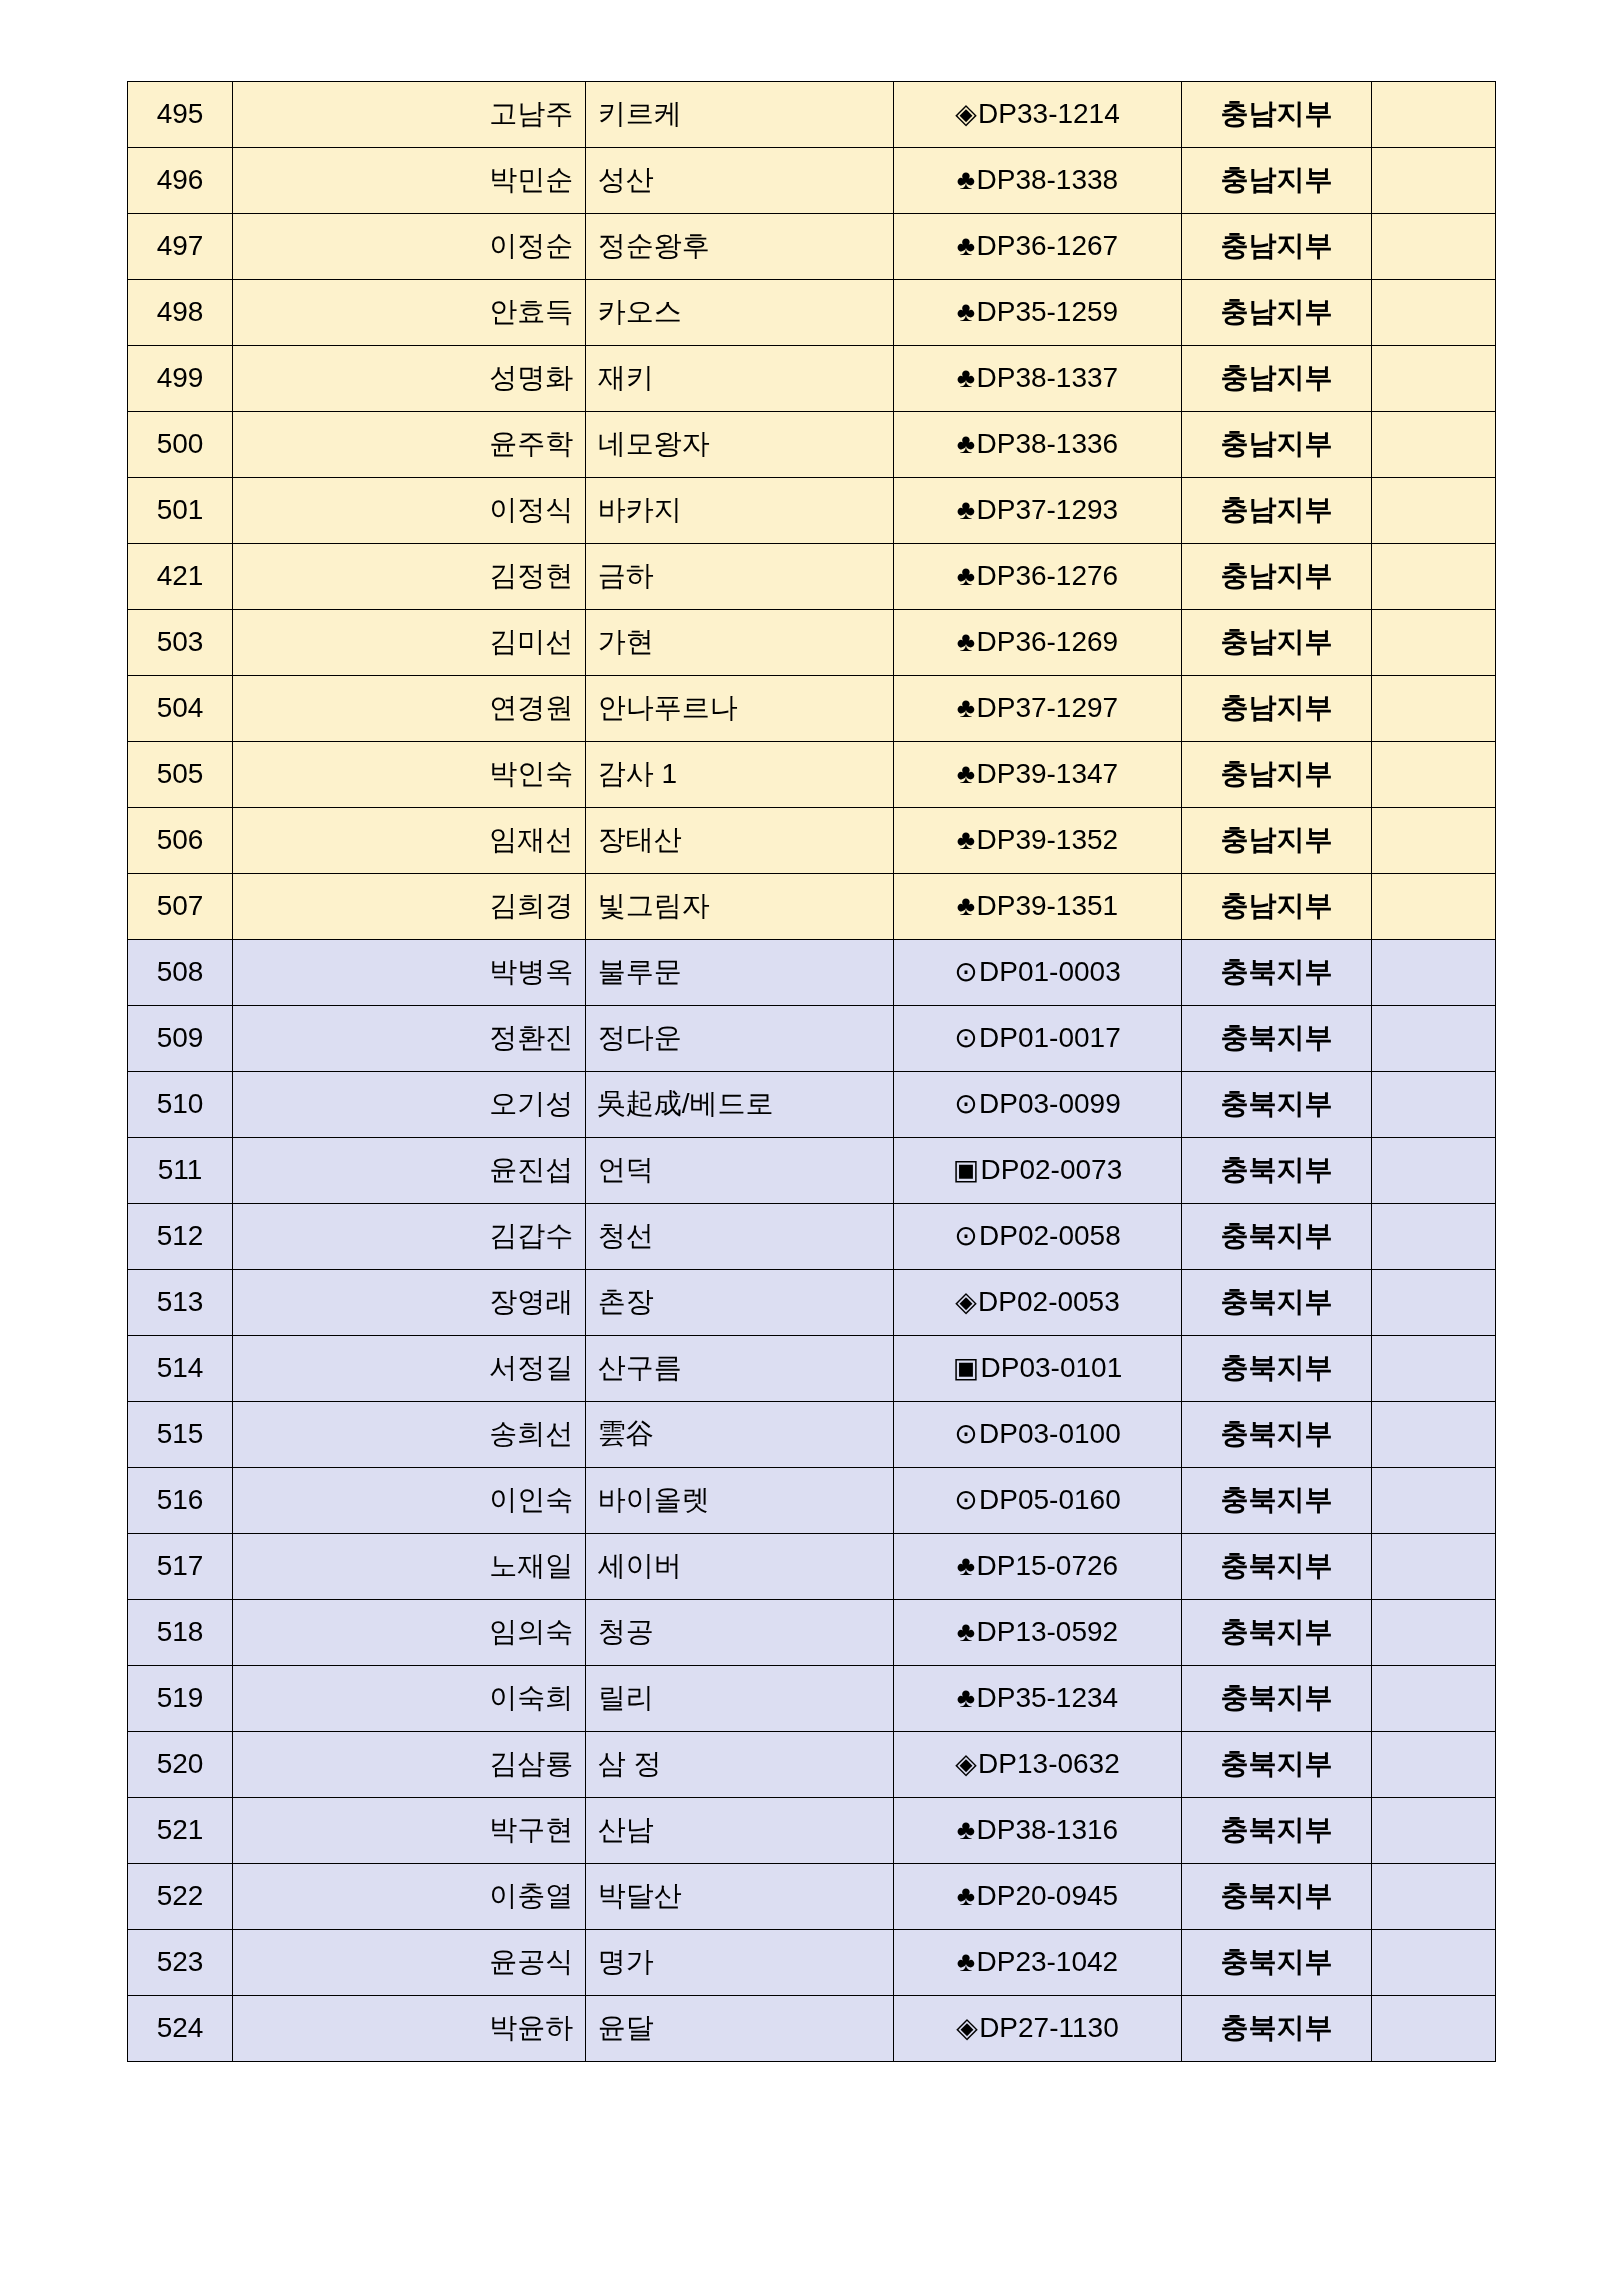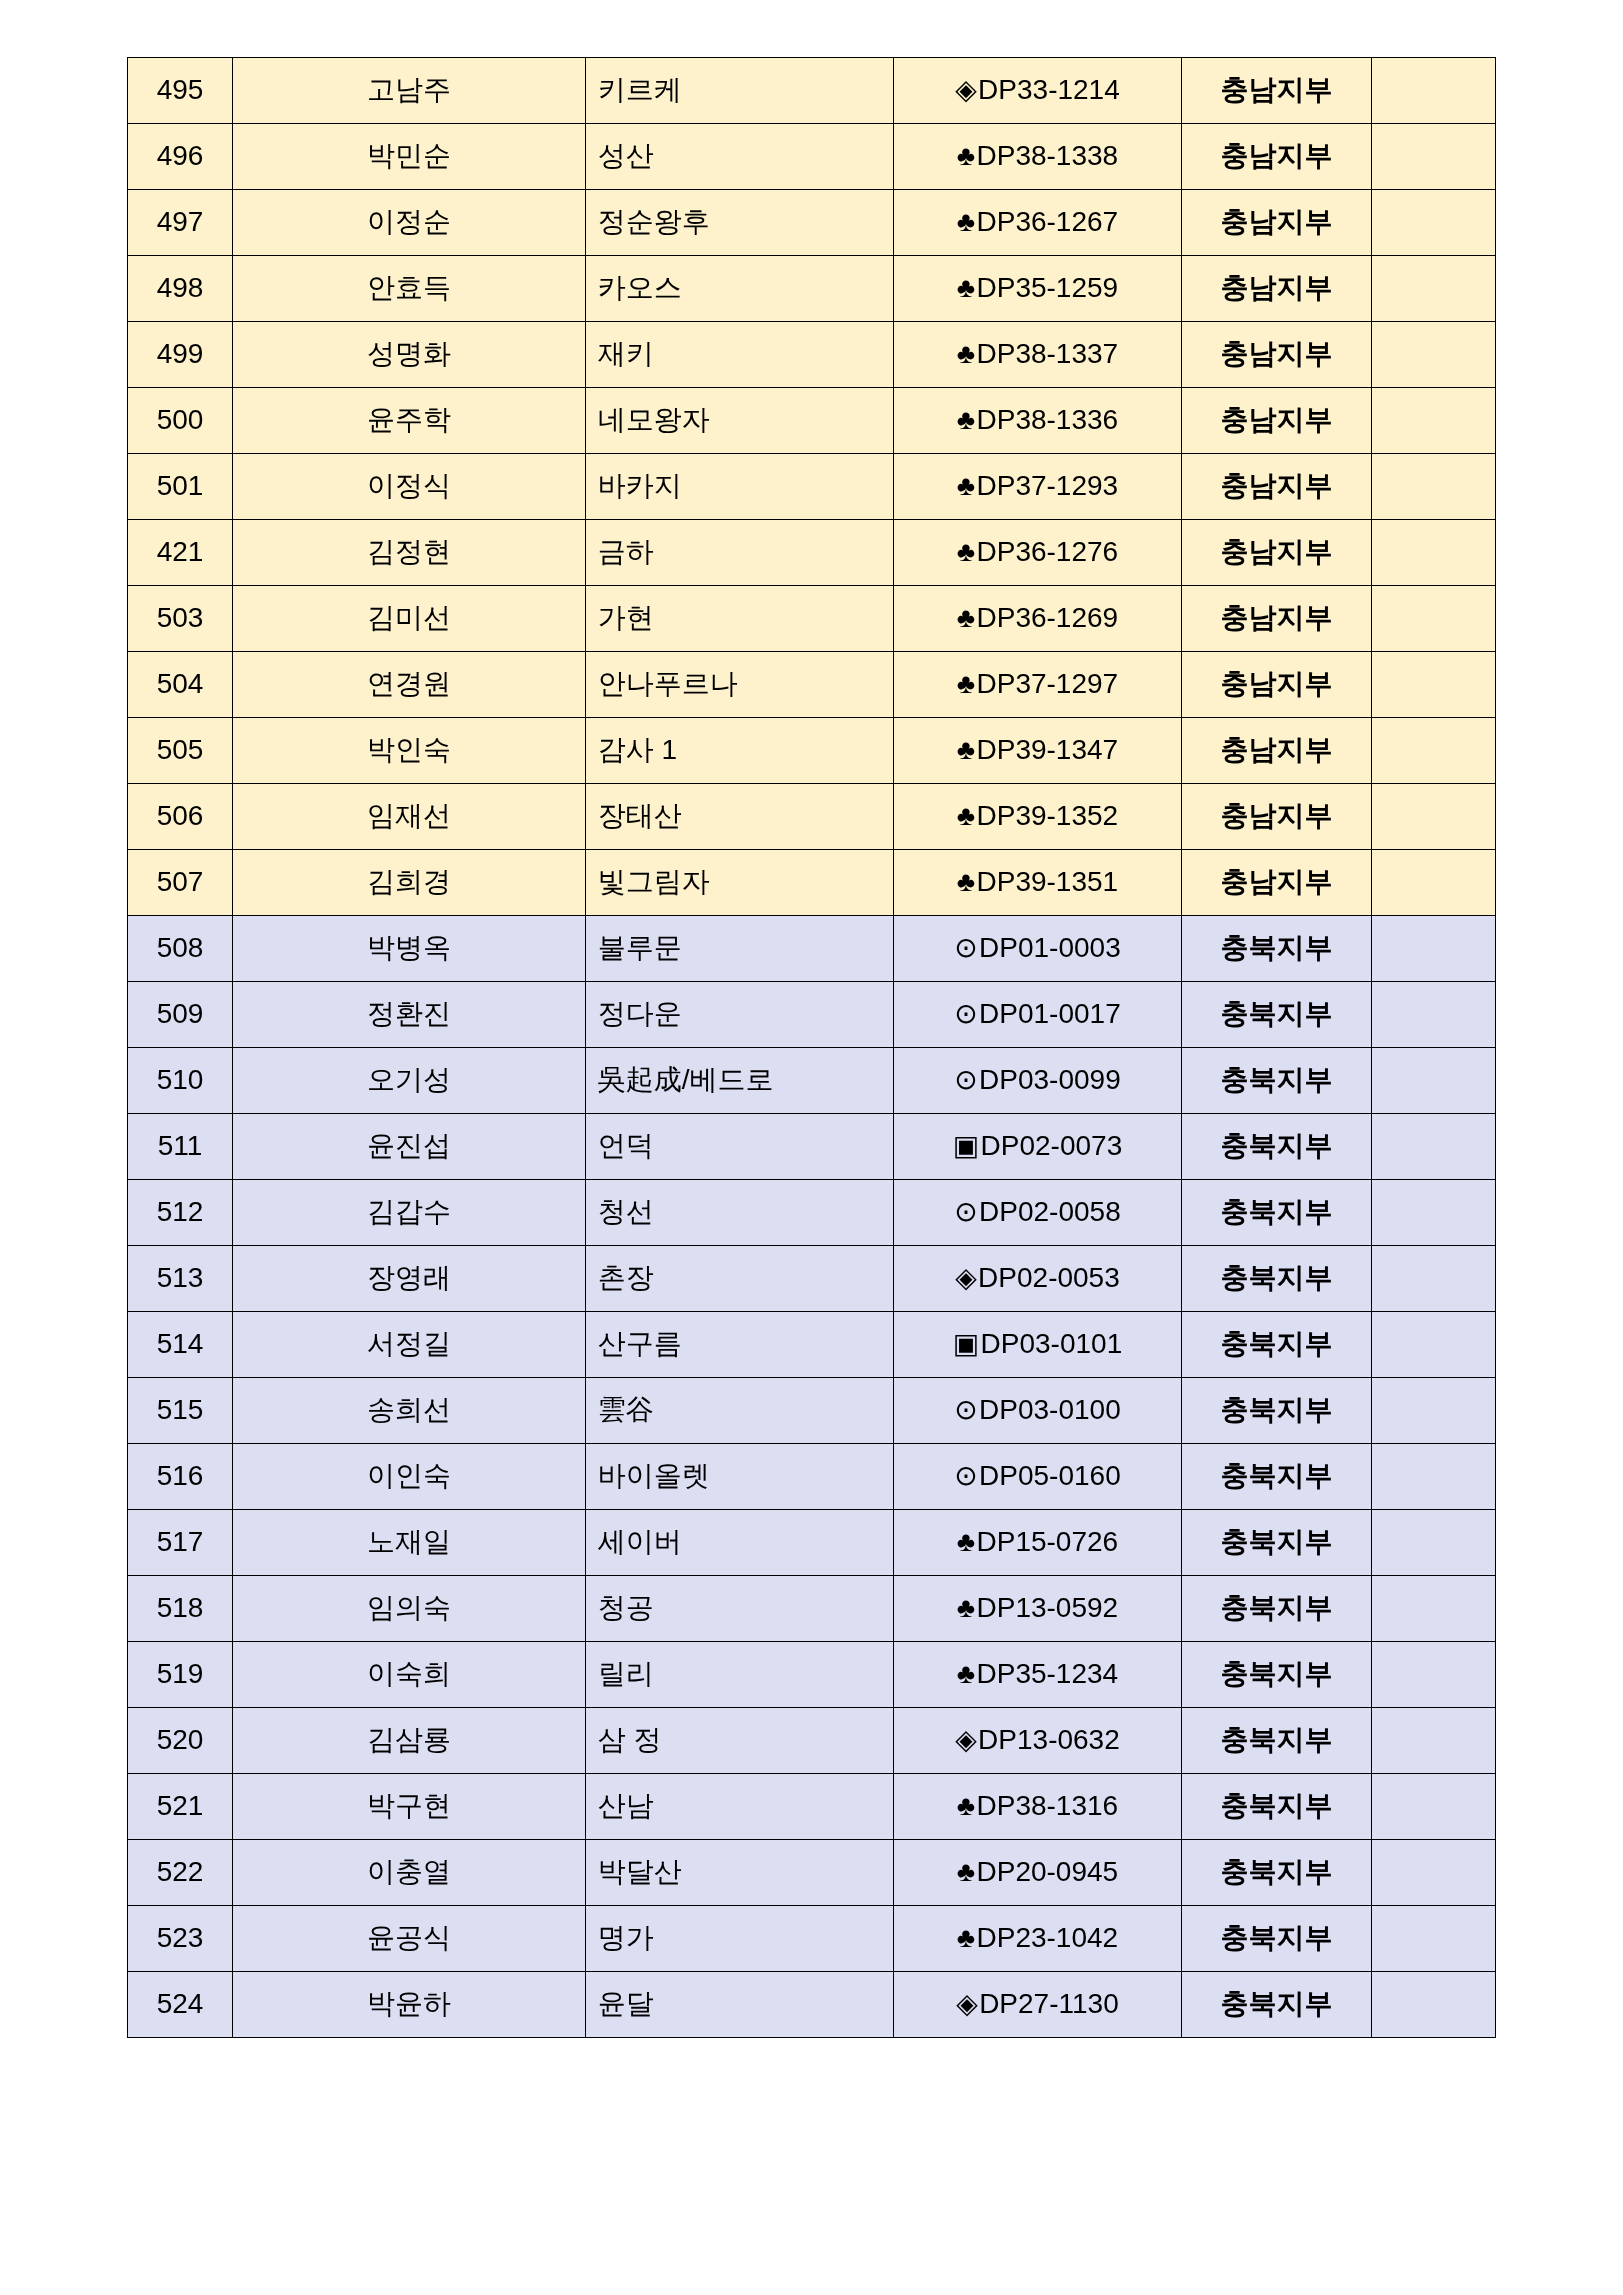--- a/index.html
+++ b/index.html
@@ -11,21 +11,21 @@
     width: 1623px;
     height: 2295px;
     font-family: "Liberation Sans", sans-serif;
     -webkit-font-smoothing: antialiased;
   }
   .page {
     position: relative;
     width: 1623px;
     height: 2295px;
     box-sizing: border-box;
-    padding: 57px 0 0 0;
+    padding: 81px 0 0 0;
   }
   table.roster {
     border-collapse: collapse;
     margin: 0 auto;
     table-layout: fixed;
     width: 1368px;
   }
   table.roster td {
     border: 1.3px solid #000000;
     height: 65px;
@@ -38,21 +38,21 @@
     overflow: hidden;
   }
   col.c-no    { width: 105px; }
   col.c-name  { width: 353px; }
   col.c-alias { width: 308px; }
   col.c-code  { width: 288px; }
   col.c-branch{ width: 190px; }
   col.c-blank { width: 124px; }
 
   td.no      { text-align: center; }
-  td.name    { text-align: center; margin-top: 36px; }
+  td.name    { text-align: right; margin-top: 36px; }
   td.alias   { text-align: left; margin-top: 20px; }
   td.code    { text-align: center; letter-spacing: 0px; }
   td.branch  { text-align: center; font-weight: bold; }
   td.blank   { text-align: center; }
 
   tr.grp-chungnam td { background: #fdf2cc; }
   tr.grp-chungbuk td { background: #dcdef2; }
 
   .sym { display: inline-block; margin-right: 1.3px; }
 </style>

